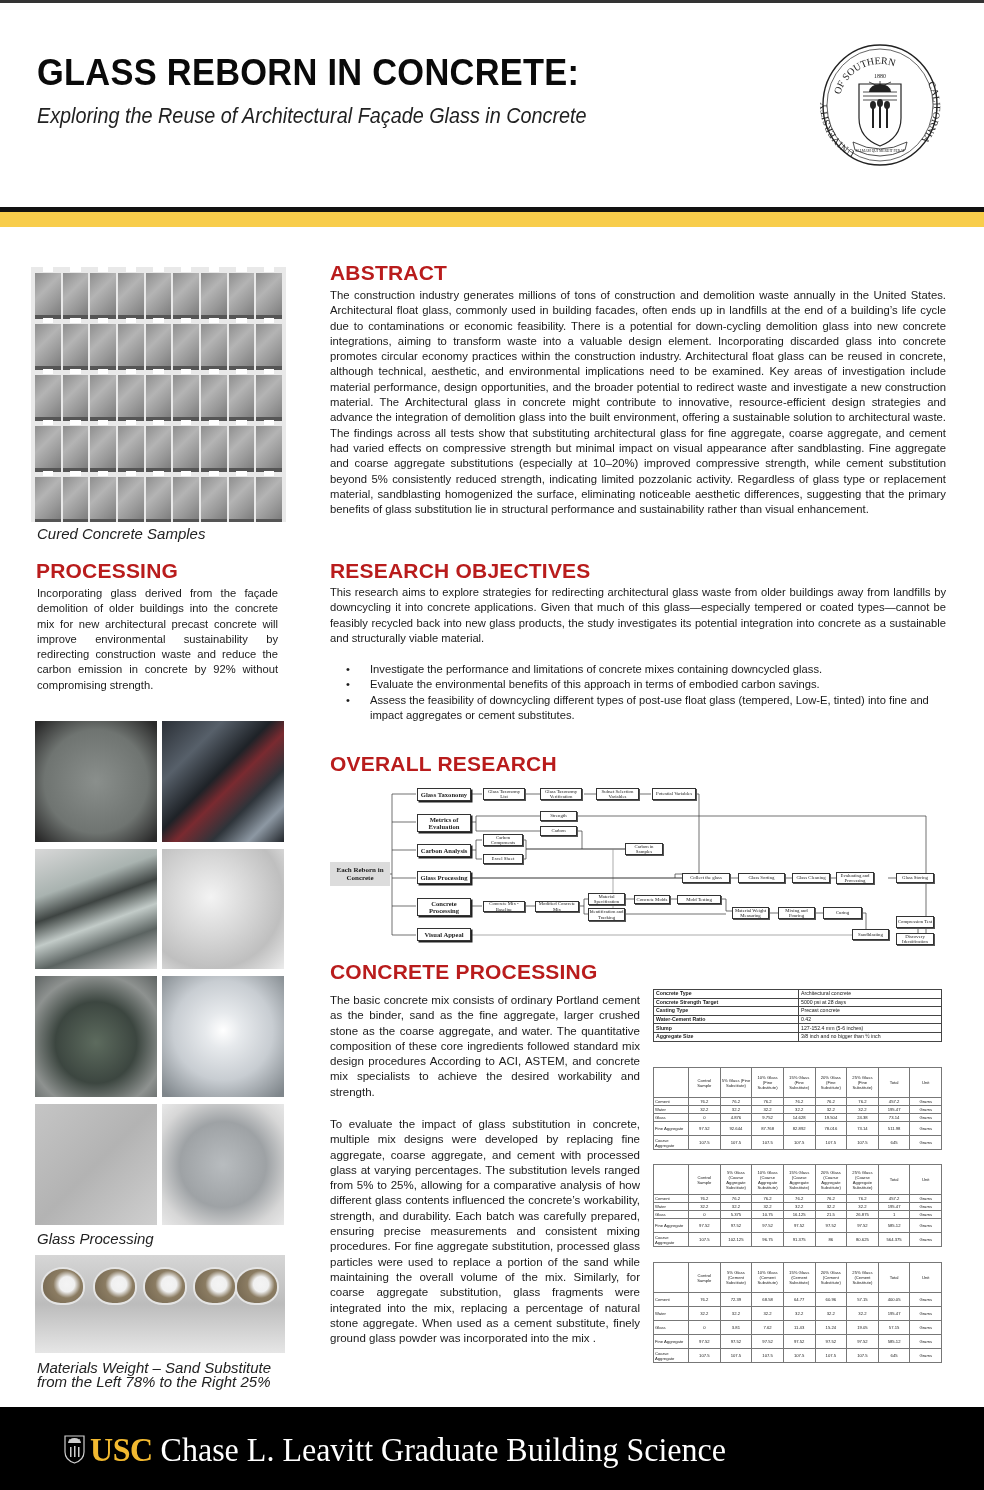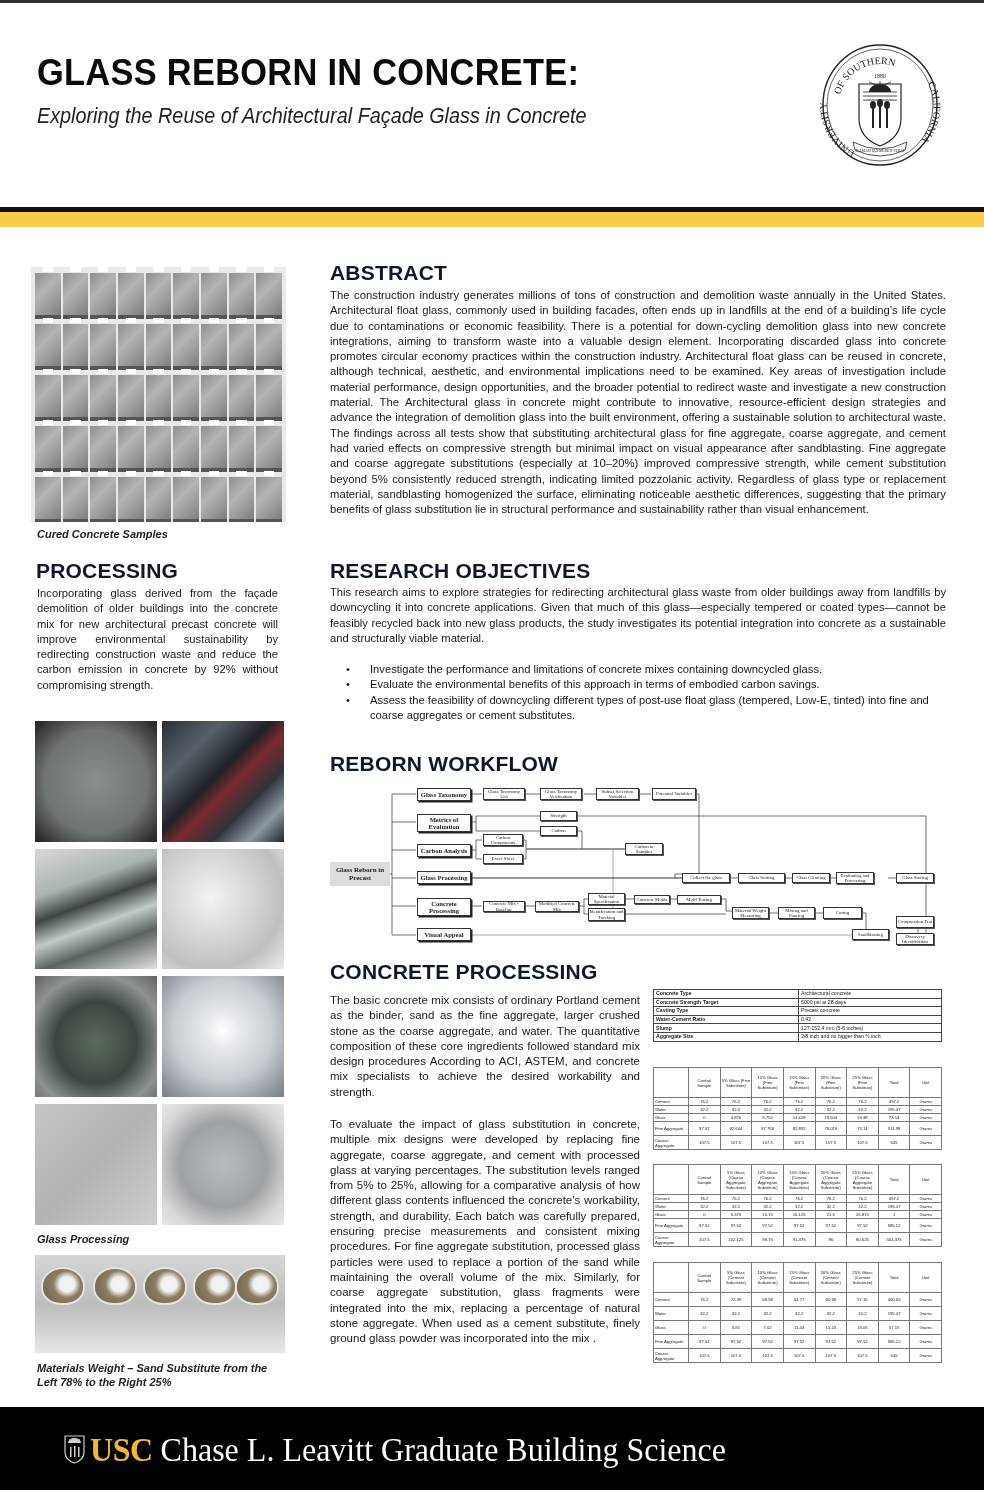--- a/index.html
+++ b/index.html
@@ -6,25 +6,25 @@
   html, body { width: 984px; height: 1490px; background: #ffffff; overflow: hidden; }
   body { position: relative; font-family: "Liberation Sans", "DejaVu Sans", sans-serif; color: #1a1a1a; }
 
   .top-rule { position: absolute; left: 0; top: 0; width: 984px; height: 3px; background: #333; }
   .title { position: absolute; left: 37px; top: 52px; font-family: "Liberation Sans", sans-serif; font-weight: 700; font-size: 37px; letter-spacing: 0.3px; color: #0a0a0a; transform: scaleX(0.93); transform-origin: left; white-space: nowrap; }
   .subtitle { position: absolute; left: 37px; top: 103px; font-style: italic; font-size: 22px; color: #222; transform: scaleX(0.9); transform-origin: left; white-space: nowrap; }
   .seal { position: absolute; left: 817px; top: 42px; width: 126px; height: 126px; }
   .header-bar-black { position: absolute; left: 0; top: 207px; width: 984px; height: 5px; background: #111; }
   .header-bar-gold { position: absolute; left: 0; top: 212px; width: 984px; height: 15px; background: #f8cd4b; }
 
-  .section-h { position: absolute; font-weight: 700; color: #0f172a; font-size: 21px; letter-spacing: 0.2px; white-space: nowrap; }
+  .section-h { position: absolute; font-weight: 700; color: #b91c1c; font-size: 21px; letter-spacing: 0.2px; white-space: nowrap; }
   .body-text { position: absolute; font-size: 11.2px; line-height: 15.3px; text-align: justify; color: #1a1a1a; }
 
   .photo { position: absolute; overflow: hidden; }
-  .caption { position: absolute; font-style: italic; font-size: 11px; color: #222; line-height: 14px; font-weight: bold; }
+  .caption { position: absolute; font-style: italic; font-size: 15px; color: #222; line-height: 14px; }
 
   
   .samples { left: 31px; top: 267px; width: 255px; height: 255px; background: #e9e9e9; padding: 6px 4px; }
   .sample-row { display: flex; gap: 2px; height: 46px; margin-bottom: 5px; }
   .sample { flex: 1; background: linear-gradient(135deg, #8e8e8e, #b4b4b4 40%, #9a9a9a 70%, #7d7d7d); border-bottom: 4px solid #555; position: relative; }
   .sample::before { content: ""; position: absolute; left: 30%; top: -6px; width: 40%; height: 5px; background: #fff; }
 
   
   .gp { width: 122px; }
   .p1 { left: 35px; top: 721px; height: 121px; background: radial-gradient(circle at 50% 50%, #8a8f8c 0%, #6f7471 60%, #2a2a2a 95%); }
@@ -194,24 +194,24 @@
 <div class="caption" style="left:37px; top:1361px; width:250px;">Materials Weight – Sand Substitute from the Left 78% to the Right 25%</div>
 
 <div class="section-h" style="left:330px; top:261px;">ABSTRACT</div>
 <div class="body-text" style="left:330px; top:288px; width:616px; font-size:11.3px;">The construction industry generates millions of tons of construction and demolition waste annually in the United States. Architectural float glass, commonly used in building facades, often ends up in landfills at the end of a building’s life cycle due to contaminations or economic feasibility. There is a potential for down-cycling demolition glass into new concrete integrations, aiming to transform waste into a valuable design element. Incorporating discarded glass into concrete promotes circular economy practices within the construction industry. Architectural float glass can be reused in concrete, although technical, aesthetic, and environmental implications need to be examined. Key areas of investigation include material performance, design opportunities, and the broader potential to redirect waste and investigate a new construction material. The Architectural glass in concrete might contribute to innovative, resource-efficient design strategies and advance the integration of demolition glass into the built environment, offering a sustainable solution to architectural waste.  The findings across all tests show that substituting architectural glass for fine aggregate, coarse aggregate, and cement had varied effects on compressive strength but minimal impact on visual appearance after sandblasting. Fine aggregate and coarse aggregate substitutions (especially at 10–20%) improved compressive strength, while cement substitution beyond 5% consistently reduced strength, indicating limited pozzolanic activity. Regardless of glass type or replacement material, sandblasting homogenized the surface, eliminating noticeable aesthetic differences, suggesting that the primary benefits of glass substitution lie in structural performance and sustainability rather than visual enhancement.</div>
 
 <div class="section-h" style="left:330px; top:559px;">RESEARCH OBJECTIVES</div>
 <div class="body-text" style="left:330px; top:585px; width:616px;">This research aims to explore strategies for redirecting architectural glass waste from older buildings away from landfills by downcycling it into concrete applications. Given that much of this glass—especially tempered or coated types—cannot be feasibly recycled back into new glass products, the study investigates its potential integration into concrete as a sustainable and structurally viable material.</div>
 <ul class="bullets">
   <li>Investigate the performance and limitations of concrete mixes containing downcycled glass.</li>
   <li>Evaluate the environmental benefits of this approach in terms of embodied carbon savings.</li>
-  <li>Assess the feasibility of downcycling different types of post-use float glass (tempered, Low-E, tinted) into fine and coarse aggregates or cement substitutes.</li>
+  <li>Assess the feasibility of downcycling different types of post-use float glass (tempered, Low-E, tinted) into fine and impact aggregates or cement substitutes.</li>
 </ul>
 
-<div class="section-h" style="left:330px; top:752px;">REBORN WORKFLOW</div>
+<div class="section-h" style="left:330px; top:752px;">OVERALL RESEARCH</div>
 
 <div class="workflow">
   <svg class="wf-svg" viewBox="0 0 610 160">
     <g stroke="#333" stroke-width="0.7" fill="none">
 
       <line x1="57" y1="89" x2="62" y2="89"></line>
       <line x1="62" y1="9" x2="62" y2="150"></line>
       <line x1="62" y1="9" x2="86" y2="9"></line>
       <line x1="62" y1="37" x2="86" y2="37"></line>
       <line x1="62" y1="65" x2="86" y2="65"></line>
@@ -271,21 +271,21 @@
         <line x1="536" y1="128" x2="536" y2="150"></line>
 
       <line x1="140" y1="150" x2="556" y2="150" stroke="#888"></line>
       <line x1="584" y1="150" x2="588" y2="150"></line>
         <line x1="588" y1="137" x2="588" y2="157"></line>
       <line x1="588" y1="137" x2="593" y2="137"></line>
         <line x1="588" y1="157" x2="593" y2="157"></line>
     </g>
   </svg>
 
-  <div class="wf-root" style="left:0; top:77px; width:60px; height:24px;">Glass Reborn in Precast</div>
+  <div class="wf-root" style="left:0; top:77px; width:60px; height:24px;">Each Reborn in Concrete</div>
 
   <div class="wf-box wf-main" style="left:87px; top:3px; width:54px; height:13px;">Glass Taxonomy</div>
   <div class="wf-box wf-main" style="left:87px; top:29px; width:54px; height:18px;">Metrics of Evaluation</div>
   <div class="wf-box wf-main" style="left:87px; top:59px; width:54px; height:13px;">Carbon Analysis</div>
   <div class="wf-box wf-main" style="left:87px; top:86px; width:54px; height:13px;">Glass Processing</div>
   <div class="wf-box wf-main" style="left:87px; top:113px; width:54px; height:18px;">Concrete Processing</div>
   <div class="wf-box wf-main" style="left:87px; top:143px; width:54px; height:13px;">Visual Appeal</div>
 
   <div class="wf-box" style="left:153px; top:3px; width:42px; height:12px;">Glass Taxonomy List</div>
   <div class="wf-box" style="left:210px; top:3px; width:42px; height:12px;">Glass Taxonomy Verification</div>

